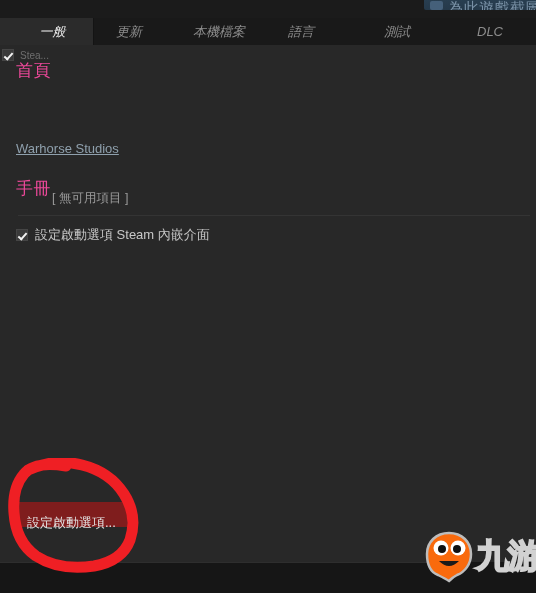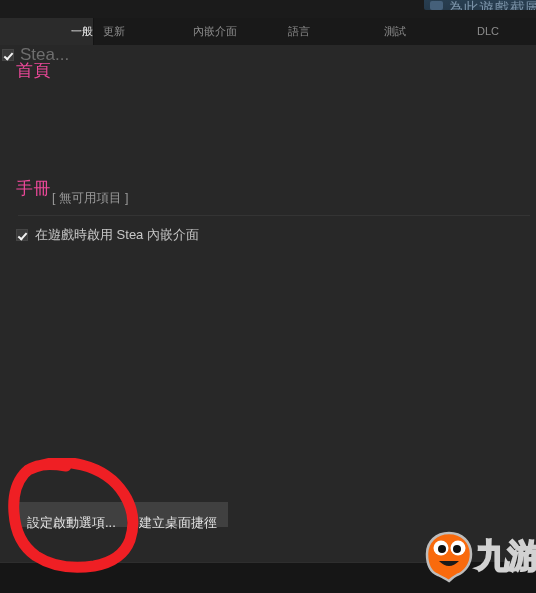--- a/index.html
+++ b/index.html
@@ -53,36 +53,37 @@
     left: 0; top: 18px;
     width: 536px; height: 27px;
     background: #191919;
     border-bottom: 1px solid #131313;
   }
   .tab {
     position: absolute;
     top: 0;
     height: 27px;
     line-height: 27px;
-    font-size: 11px;
+    font-size: 13px;
     color: #8d8d8d;
-    text-align: right;
+    text-align: center;
     white-space: nowrap;
     cursor: pointer;
     box-sizing: border-box;
+    font-style: italic;
   }
   .tab.selected {
     left: 0;
     width: 94px;
     background: #2b2b2b;
     color: #e8e8e8;
     padding-left: 12px;
     border-right: 1px solid #141414;
   }
-  .tab.t1 { left: 103px; }
+  .tab.t1 { left: 116px; }
   .tab.t2 { left: 193px; }
   .tab.t3 { left: 288px; }
   .tab.t4 { left: 384px; }
   .tab.t5 { left: 477px; }
 
   
   .content {
     position: absolute;
     left: 0; top: 45px;
     width: 536px; height: 517px;
@@ -110,21 +111,21 @@
     position: absolute;
     left: 3px; top: 1px;
     width: 3px; height: 7px;
     border: solid #f2f2f2;
     border-width: 0 2px 2px 0;
     transform: rotate(42deg);
   }
   .stea-row .cb { margin-left: 2px; }
   .stea-label {
     margin-left: 6px;
-    font-size: 17px;
+    font-size: 10px;
     color: #6e6e6e;
     white-space: nowrap;
   }
 
   .sect-head {
     position: absolute;
     left: 16px;
     font-size: 17px;
     color: #ec4899;
     white-space: nowrap;
@@ -172,21 +173,21 @@
     margin-left: 7px;
     font-size: 13px;
     color: #c8c8c8;
     white-space: nowrap;
   }
 
   
   .btn {
     position: absolute;
     height: 25px;
-    background: #404040;
+    background: #7f1d1d;
     border: none;
     color: #e2e2e2;
     font-size: 13px;
     font-family: inherit;
     padding: 12px 11px;
     cursor: pointer;
     white-space: nowrap;
     box-sizing: border-box;
   }
   #btn-launch  { left: 16px;  top: 457px; }
@@ -244,21 +245,21 @@
 </div>
 
 <div class="tabbar">
   <div class="tab selected">
     <span>一般</span>
   </div>
   <div class="tab t1">
     <span>更新</span>
   </div>
   <div class="tab t2">
-    <span>內嵌介面</span>
+    <span>本機檔案</span>
   </div>
   <div class="tab t3">
     <span>語言</span>
   </div>
   <div class="tab t4">
     <span>測試</span>
   </div>
   <div class="tab t5">
     <span>DLC</span>
   </div>
@@ -266,33 +267,33 @@
 
 <div class="content">
 
   <div class="stea-row">
     <span class="cb"></span>
     <span class="stea-label">Stea...</span>
   </div>
 
   <div class="sect-head" id="home-head">首頁</div>
 
+  <a class="sect-link" id="dev-link" href="#">Warhorse Studios</a>
 
   <div class="sect-head" id="manual-head">手冊</div>
   <div class="sect-note" id="manual-note">[ 無可用項目 ]</div>
 
   <div class="divider"></div>
 
   <div class="overlay-row">
     <span class="cb"></span>
-    <span class="overlay-label">在遊戲時啟用 Stea 內嵌介面</span>
+    <span class="overlay-label">設定啟動選項 Steam 內嵌介面</span>
   </div>
 
   <button class="btn" id="btn-launch">設定啟動選項...</button>
-  <button class="btn" id="btn-shortcut">建立桌面捷徑</button>
 </div>
 
 <div class="bottombar">
   <div class="bottombar-line"></div>
 </div>
 
 <svg class="annot" viewBox="0 0 144 115">
   <path d="M 62 8 Q 30 3 20 16 Q 8 30 10 55 Q 12 84 32 98 Q 55 113 90 108
            Q 118 103 126 82 Q 134 58 120 36 Q 106 14 78 7 Q 50 0 24 12" fill="none" stroke="#ef1f24" stroke-width="11" stroke-linecap="round" stroke-linejoin="round"></path>
 </svg>

